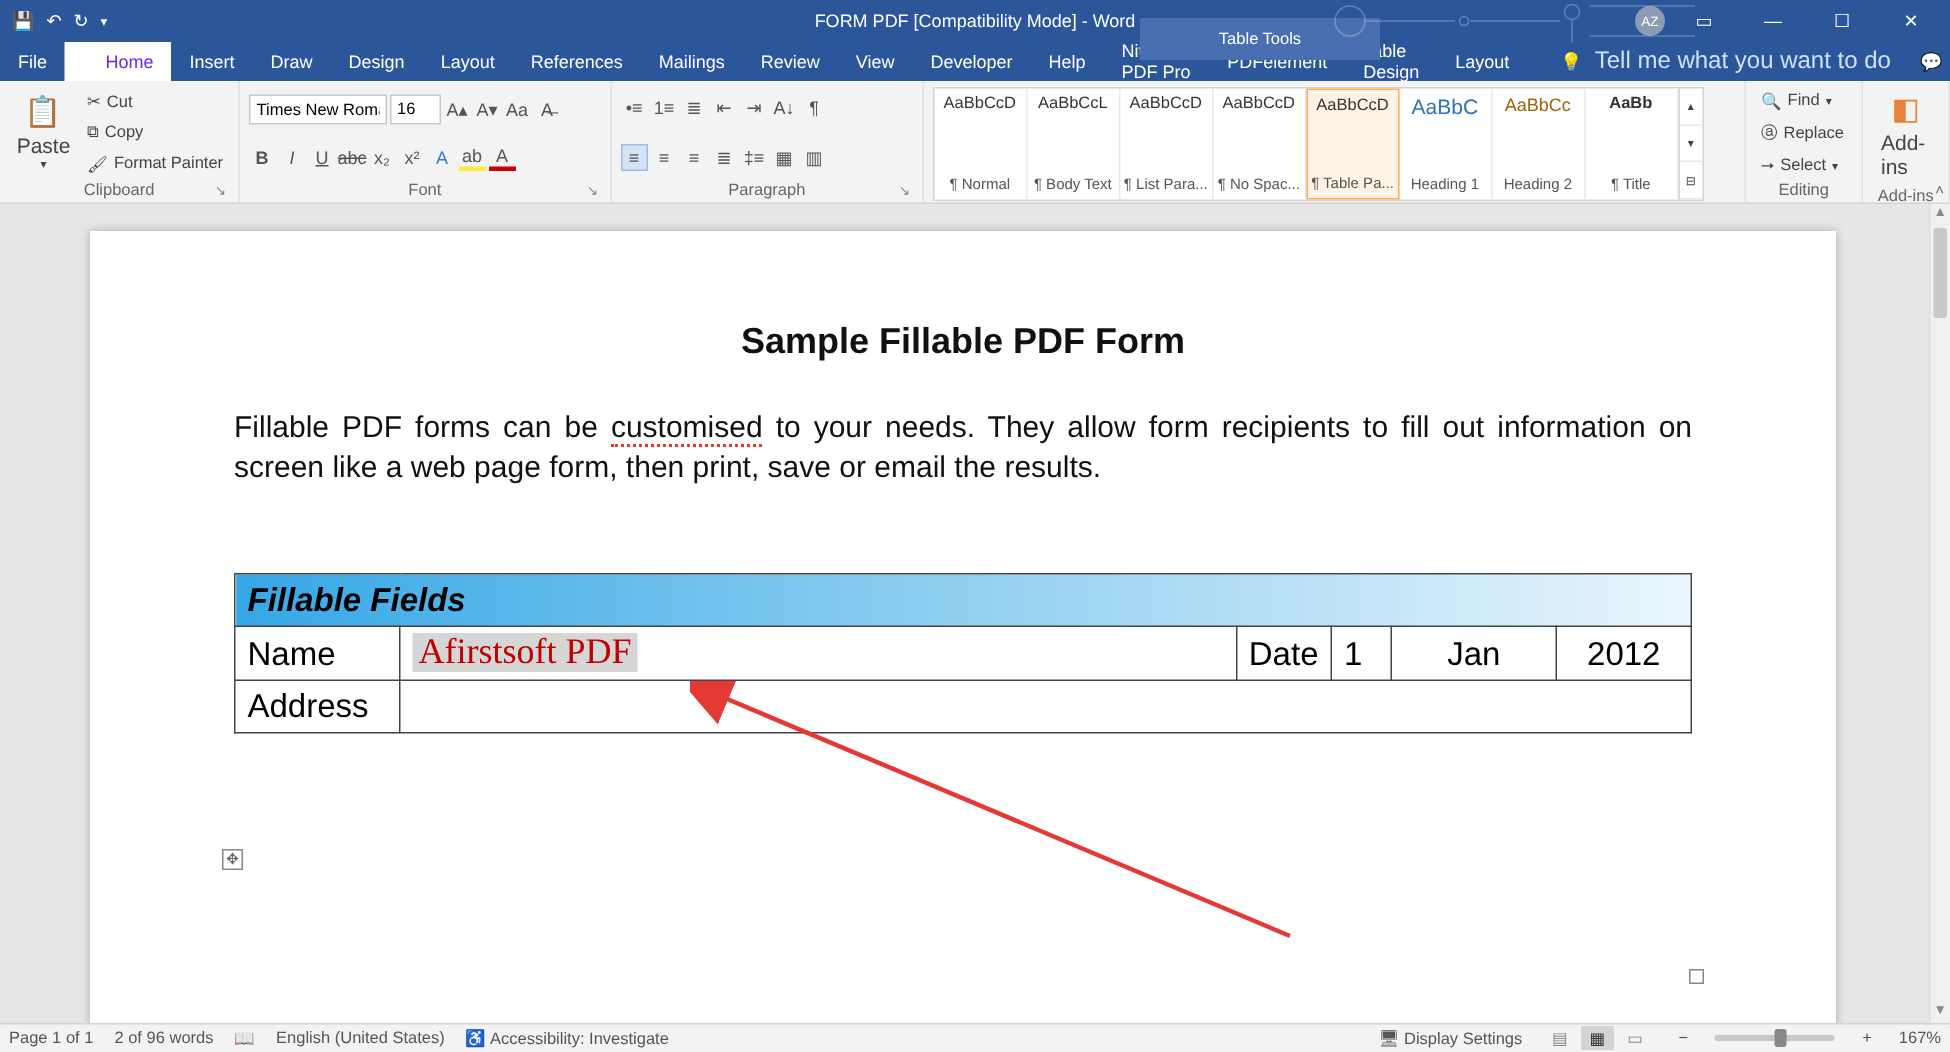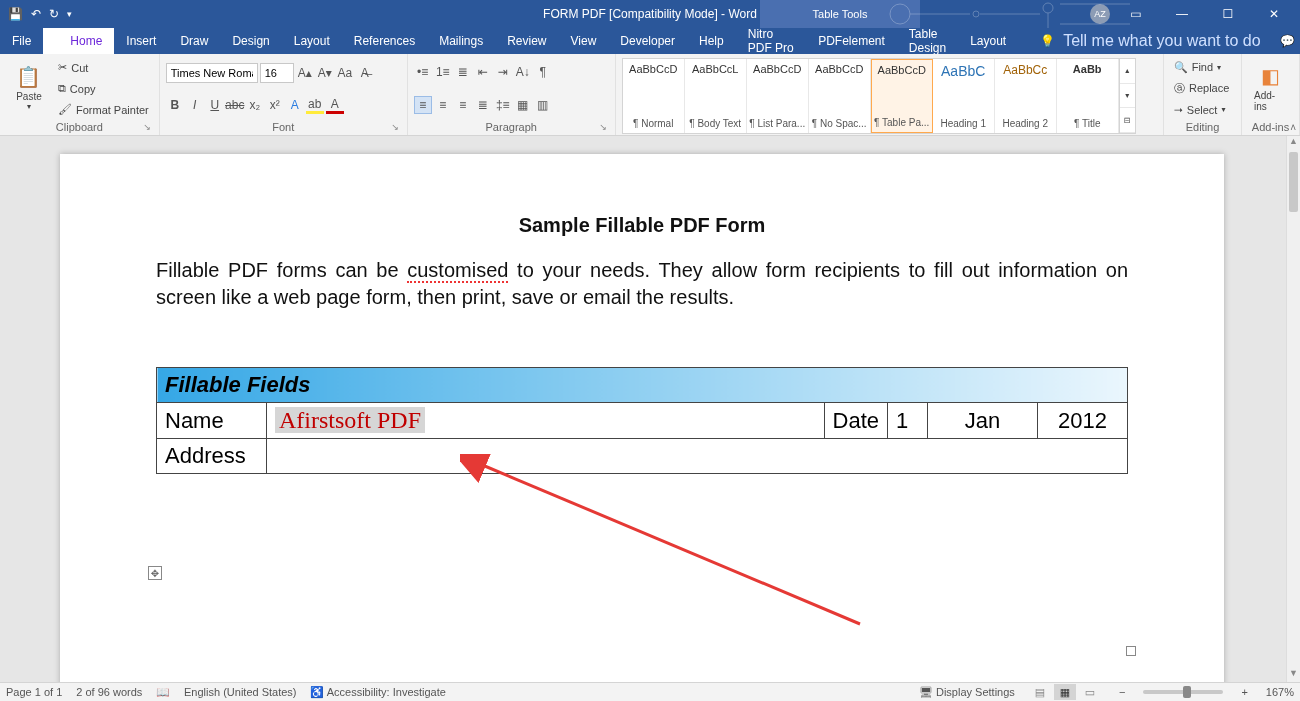--- a/index.html
+++ b/index.html
@@ -3,21 +3,21 @@
 <meta charset="utf-8">
 <style>
 * { margin: 0; padding: 0; box-sizing: border-box; font-family: "Segoe UI", Arial, sans-serif; }
 body { background: #e6e6e6; width: 1300px; height: 701px; overflow: hidden; position: relative; }
 
 
 .titlebar { height: 28px; background: #2b579a; display: flex; align-items: center; color: #fff; font-size: 12px; position: relative; }
 .titlebar .qat { display: flex; align-items: center; gap: 8px; padding: 0 8px; }
 .titlebar .qat span { cursor: pointer; }
 .titlebar .title { position: absolute; left: 50%; transform: translateX(-50%); }
-.titlebar .tools { position: absolute; left: 760px; top:0; height:28px; width:160px; display:flex; align-items:center; justify-content:center; background:#4a6fb0; font-size:11px;}
+.titlebar .tools { position: absolute; left: 760px; top:12px; height:28px; width:160px; display:flex; align-items:center; justify-content:center; background:#4a6fb0; font-size:11px;}
 .titlebar .wincontrols { margin-left: auto; display: flex; align-items: center; gap: 6px; padding-right: 6px; }
 .titlebar .avatar { width:20px; height:20px; border-radius:50%; background:#8c9cb5; display:flex; align-items:center; justify-content:center; font-size:9px; color:#fff;}
 .titlebar .winbtn { width:40px; height:28px; display:flex; align-items:center; justify-content:center; cursor:pointer;}
 .titlebar .deco { position:absolute; right:160px; top:0; height:28px; width:260px; opacity:.25; overflow:hidden;}
 .titlebar .deco svg { width:100%; height:100%; }
 
 
 .menubar { height: 26px; background: #2b579a; display: flex; align-items: stretch; color: #fff; font-size: 12px; }
 .menubar .tab { padding: 0 12px; display: flex; align-items: center; cursor: pointer; }
 .menubar .tab.file { background:#2b579a; }
@@ -31,21 +31,21 @@
 
 
 .ribbon { height: 82px; background: #f3f3f3; border-bottom: 1px solid #d4d4d4; display: flex; font-size: 11px; color:#444; position:relative;}
 .group { border-right: 1px solid #e1e1e1; padding: 2px 6px 0 6px; display:flex; flex-direction:column; position:relative;}
 .group .body { flex:1; display:flex; }
 .group .label { text-align:center; font-size:11px; color:#666; height:16px; line-height:16px; position:relative;}
 .group .launcher { position:absolute; right:2px; bottom:0; font-size:9px; color:#888; cursor:pointer;}
 .rbtn { display:flex; align-items:center; gap:4px; padding:2px 4px; cursor:pointer; border-radius:2px;}
 .bigbtn { display:flex; flex-direction:column; align-items:center; justify-content:center; padding:4px 6px; cursor:pointer; width:46px;}
 .bigbtn .ico{font-size:20px;}
-.bigbtn .lbl{font-size:10px; margin-top:2px;}
+.bigbtn .lbl{font-size:14px; margin-top:2px;}
 .col { display:flex; flex-direction:column; justify-content:space-around; }
 .row { display:flex; align-items:center; gap:2px; }
 
 
 .clip .col2 .rbtn{font-size:11px;}
 .clip .col2{margin-left:2px; gap:2px; padding-top:2px;}
 
 
 .fontname { width:92px; height:20px; border:1px solid #c8c8c8; background:#fff; font-size:11px; padding:0 4px; }
 .fontsize { width:34px; height:20px; border:1px solid #c8c8c8; background:#fff; font-size:11px; padding:0 4px; }
@@ -64,21 +64,21 @@
 
 .editing .rbtn{font-size:11px;}
 
 
 .collapse { position:absolute; right:4px; bottom:2px; font-size:10px; color:#666; cursor:pointer;}
 
 
 .docarea { position:absolute; top:136px; left:0; right:14px; bottom:19px; background:#e6e6e6; overflow:hidden;}
 .page { position:absolute; left:60px; top:18px; width:1164px; height:800px; background:#fff; box-shadow:0 0 6px rgba(0,0,0,.25);}
 .page-inner{ padding:60px 96px 0 96px; }
-.doc-title{ font-family:Arial,sans-serif; font-size:20px; font-weight:bold; text-align:center; color:#111; margin-bottom:20px;}
+.doc-title{ font-family:Arial,sans-serif; font-size:24px; font-weight:bold; text-align:center; color:#111; margin-bottom:30px;}
 .doc-para{ font-family:Arial,sans-serif; font-size:20px; color:#111; text-align:justify; line-height:1.35;}
 .squig { border-bottom:2px dotted #e33; }
 
 
 .ff-table { margin-top:56px; border:1px solid #444; width:100%; border-collapse:collapse; font-family:Arial,sans-serif;}
 .ff-head td{ background:linear-gradient(to right,#35a7e6 0%, #7fc8ef 40%, #eaf6fd 100%); font-size:22px; font-weight:bold; font-style:italic; padding:4px 10px; color:#000;}
 .ff-table td{ border:1px solid #444; padding:4px 8px; font-size:22px;}
 .ff-table .lbl{ width:110px;margin-top:28px;}
 .ff-table .val{ }
 .ff-table .sel { background:#d6d6d6; color:#c00000; font-family:"Times New Roman",serif; font-size:24px; padding:0 4px;}

